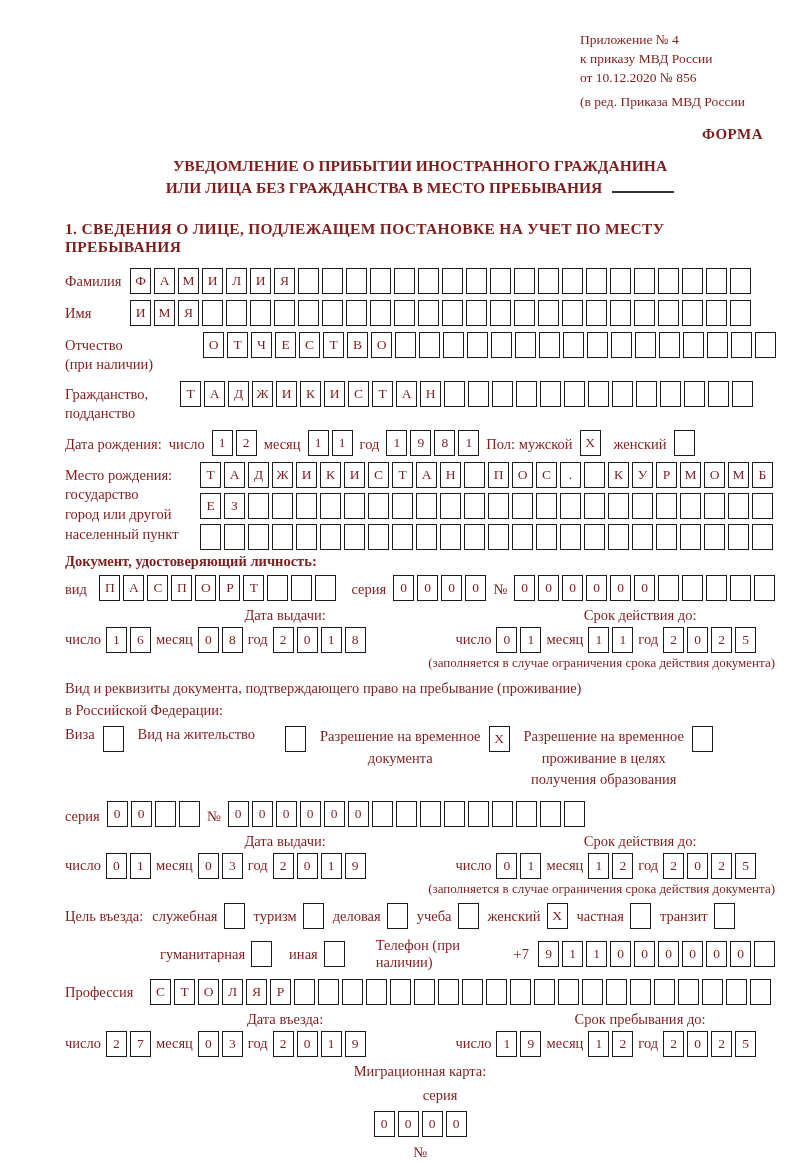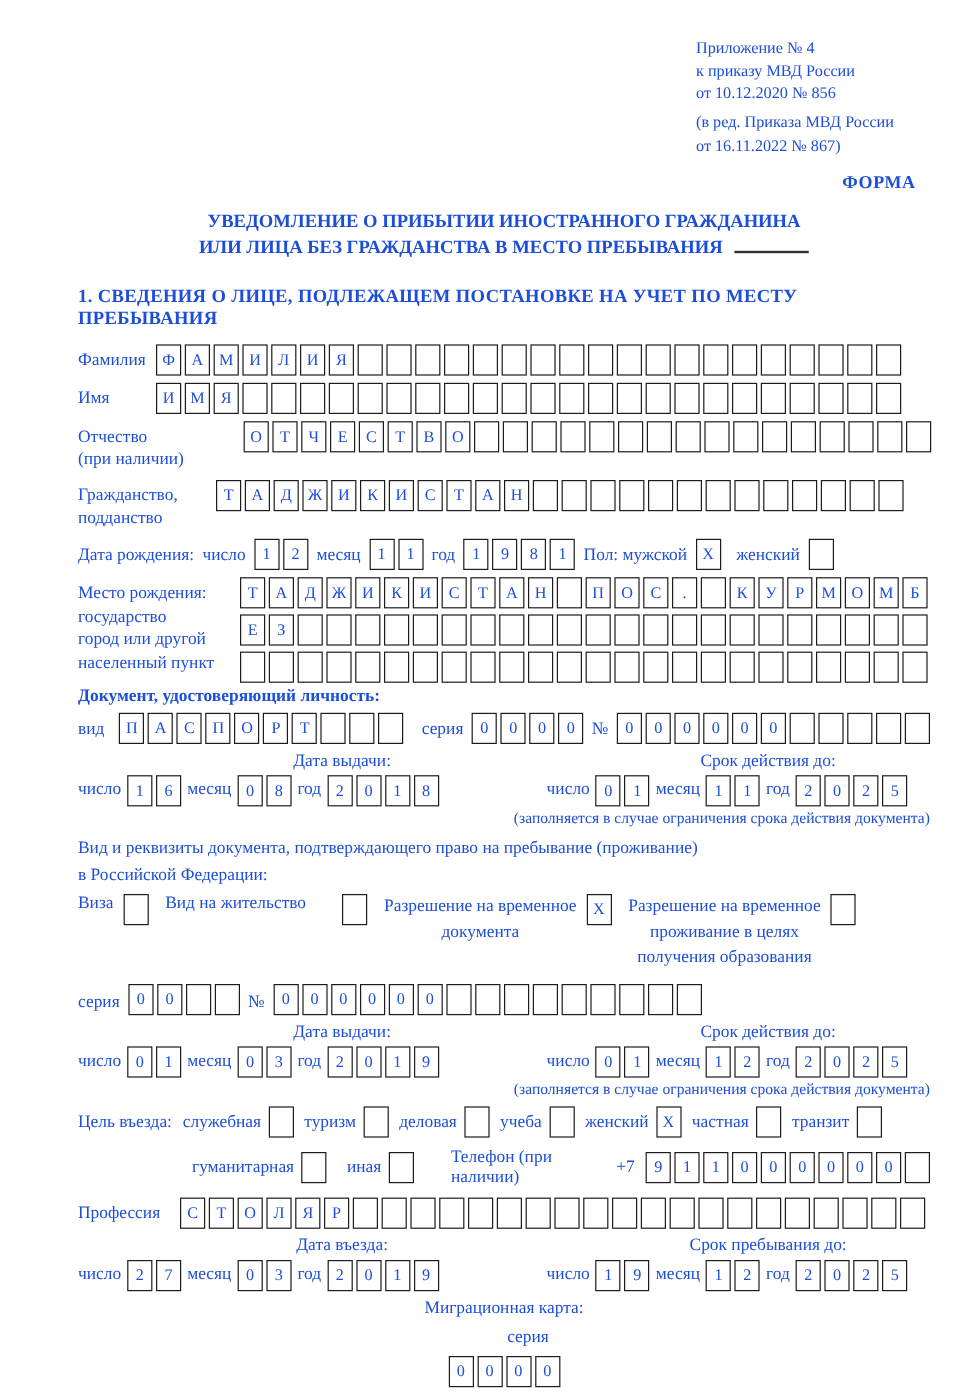--- a/index.html
+++ b/index.html
@@ -1,19 +1,19 @@
 <!DOCTYPE html>
 <html><head>
 <meta charset="utf-8">
 <style>
   html,body{margin:0;padding:0;background:#fff;}
   .page{
     width:800px;height:1163px;box-sizing:border-box;
     padding:30px 25px 10px 65px;
-    background:#fff;color:#1d4ed8;
+    background:#fff;color:#7f1d1d;
     font-family:"Liberation Serif","DejaVu Serif",serif;
     overflow:hidden;position:relative;
   }
   .hdr{margin-left:auto;width:195px;font-size:13.5px;line-height:1.42;}
   .hdr .gap{height:5px;}
   .forma{text-align:right;padding-right:12px;font-weight:bold;font-size:15px;margin-top:14px;letter-spacing:.5px;}
   .title{text-align:center;font-weight:bold;font-size:15.5px;line-height:1.45;margin-top:12px;}
   .blank-line{display:inline-block;width:62px;border-bottom:2px solid #333;margin-left:10px;vertical-align:baseline;}
   .sec{font-weight:bold;font-size:15.5px;margin-top:20px;margin-bottom:12px;letter-spacing:.3px;}
   .frow{display:flex;align-items:flex-start;margin-bottom:6px;}
@@ -45,21 +45,20 @@
 <body>
 
 <div class="page">
 
   <div class="hdr">
     <div>Приложение № 4</div>
     <div>к приказу МВД России</div>
     <div>от 10.12.2020 № 856</div>
     <div class="gap"></div>
     <div>(в ред. Приказа МВД России</div>
-    <div>от 16.11.2022 № 867)</div>
   </div>
 
   <div class="forma">ФОРМА</div>
 
   <div class="title">
     <div>УВЕДОМЛЕНИЕ О ПРИБЫТИИ ИНОСТРАННОГО ГРАЖДАНИНА</div>
     <div>
       <span>ИЛИ ЛИЦА БЕЗ ГРАЖДАНСТВА В МЕСТО ПРЕБЫВАНИЯ</span><span class="blank-line"></span>
     </div>
   </div>

